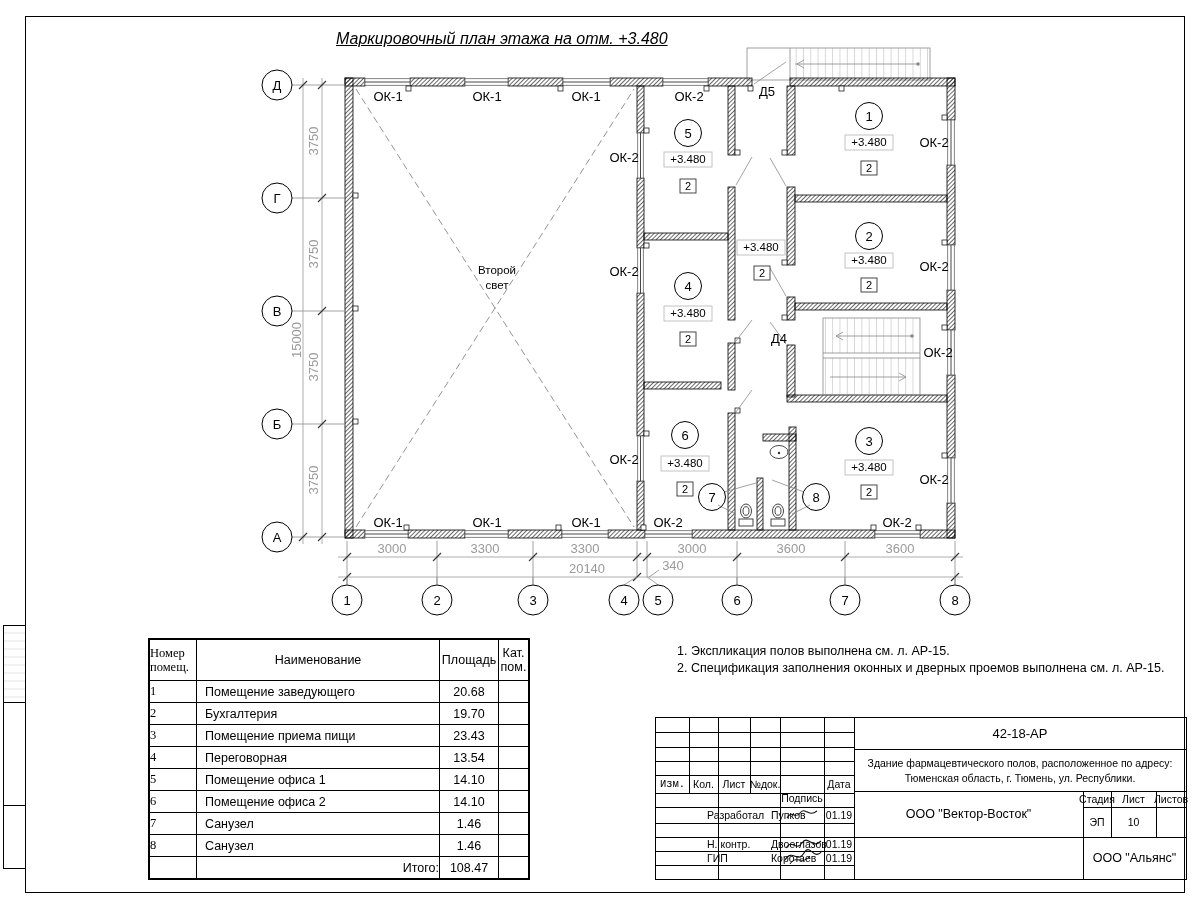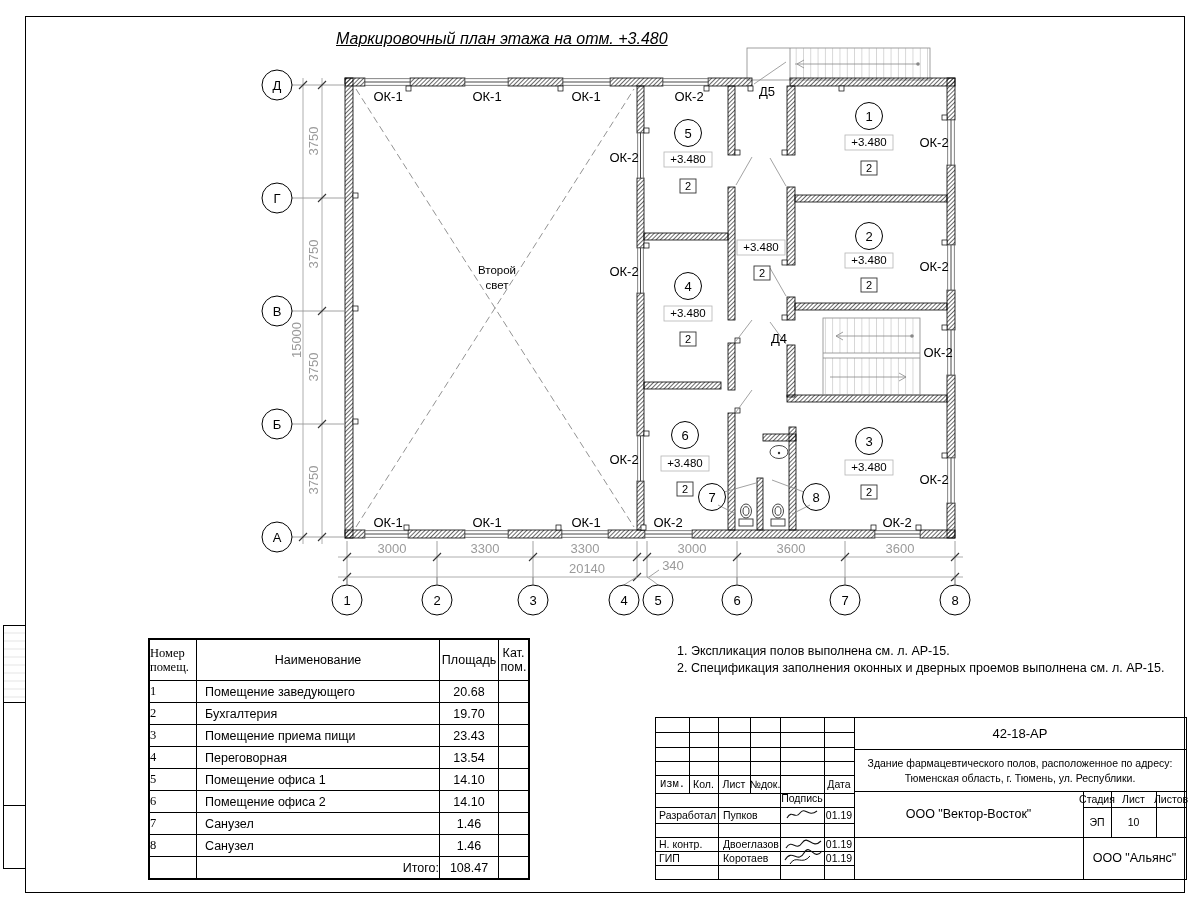--- a/index.html
+++ b/index.html
@@ -46,21 +46,21 @@
   .c-area{width:58px;text-align:center;}
   .c-cat{width:29px;text-align:center;}
   .notes{top:643px;left:677px;font-size:12.5px;line-height:16.5px;white-space:nowrap;}
 
   .tb{left:655px;top:717px;width:530px;height:161px;border:1.5px solid #000;font-size:10.5px;}
   .tb .vl,.tb .hl{position:absolute;background:#000;}
   .tb .vl{width:1px;}
   .tb .hl{height:1px;}
   .tb .cell{position:absolute;display:flex;align-items:center;justify-content:center;
             text-align:center;line-height:1.2;}
-  .tb .left-al{justify-content:flex-start;padding-left:3px;}
+  .tb .left-al{justify-content:flex-start;padding-left:3px;margin-left:48px;}
   .sidebox{left:3px;width:21px;border:1px solid #000;background:
     repeating-linear-gradient(180deg,#fff 0 6px,#f2f2f2 6px 8px);}
 </style>
 </head>
 <body>
 
 <div class="sheet">
   <div class="frame"></div>
 
   <div class="abs sidebox" style="top:625px;height:77px;"></div>

